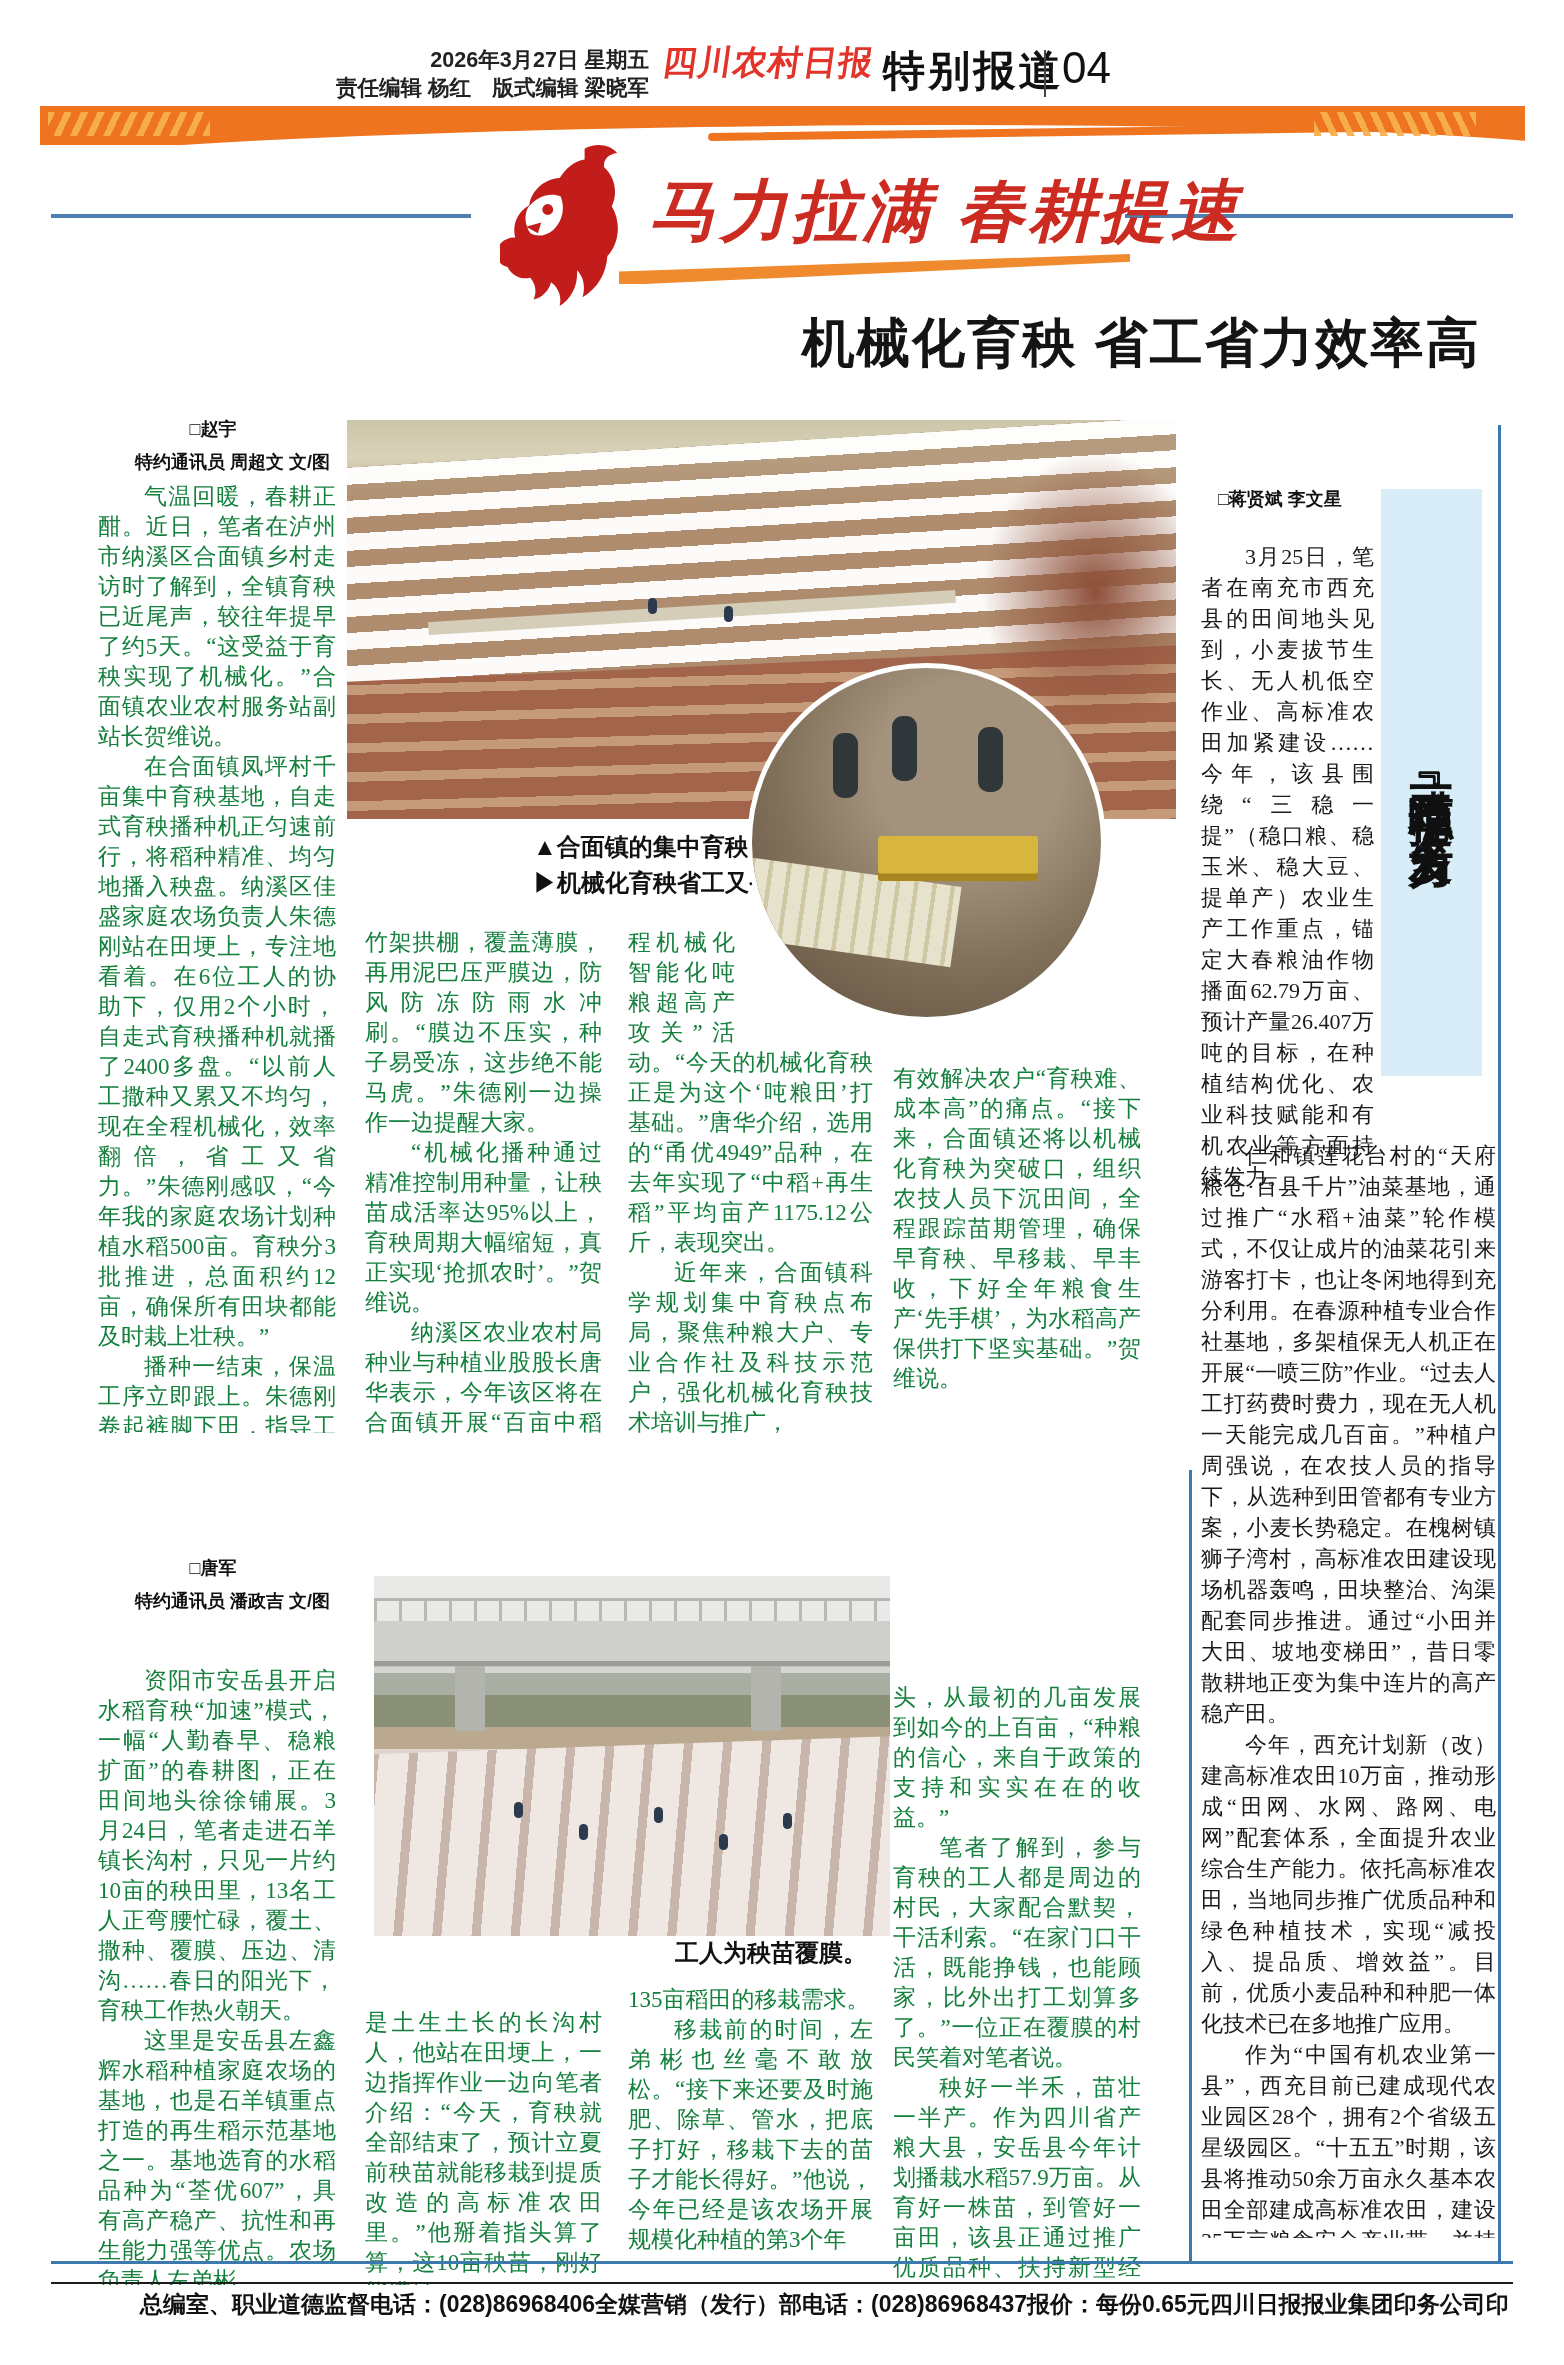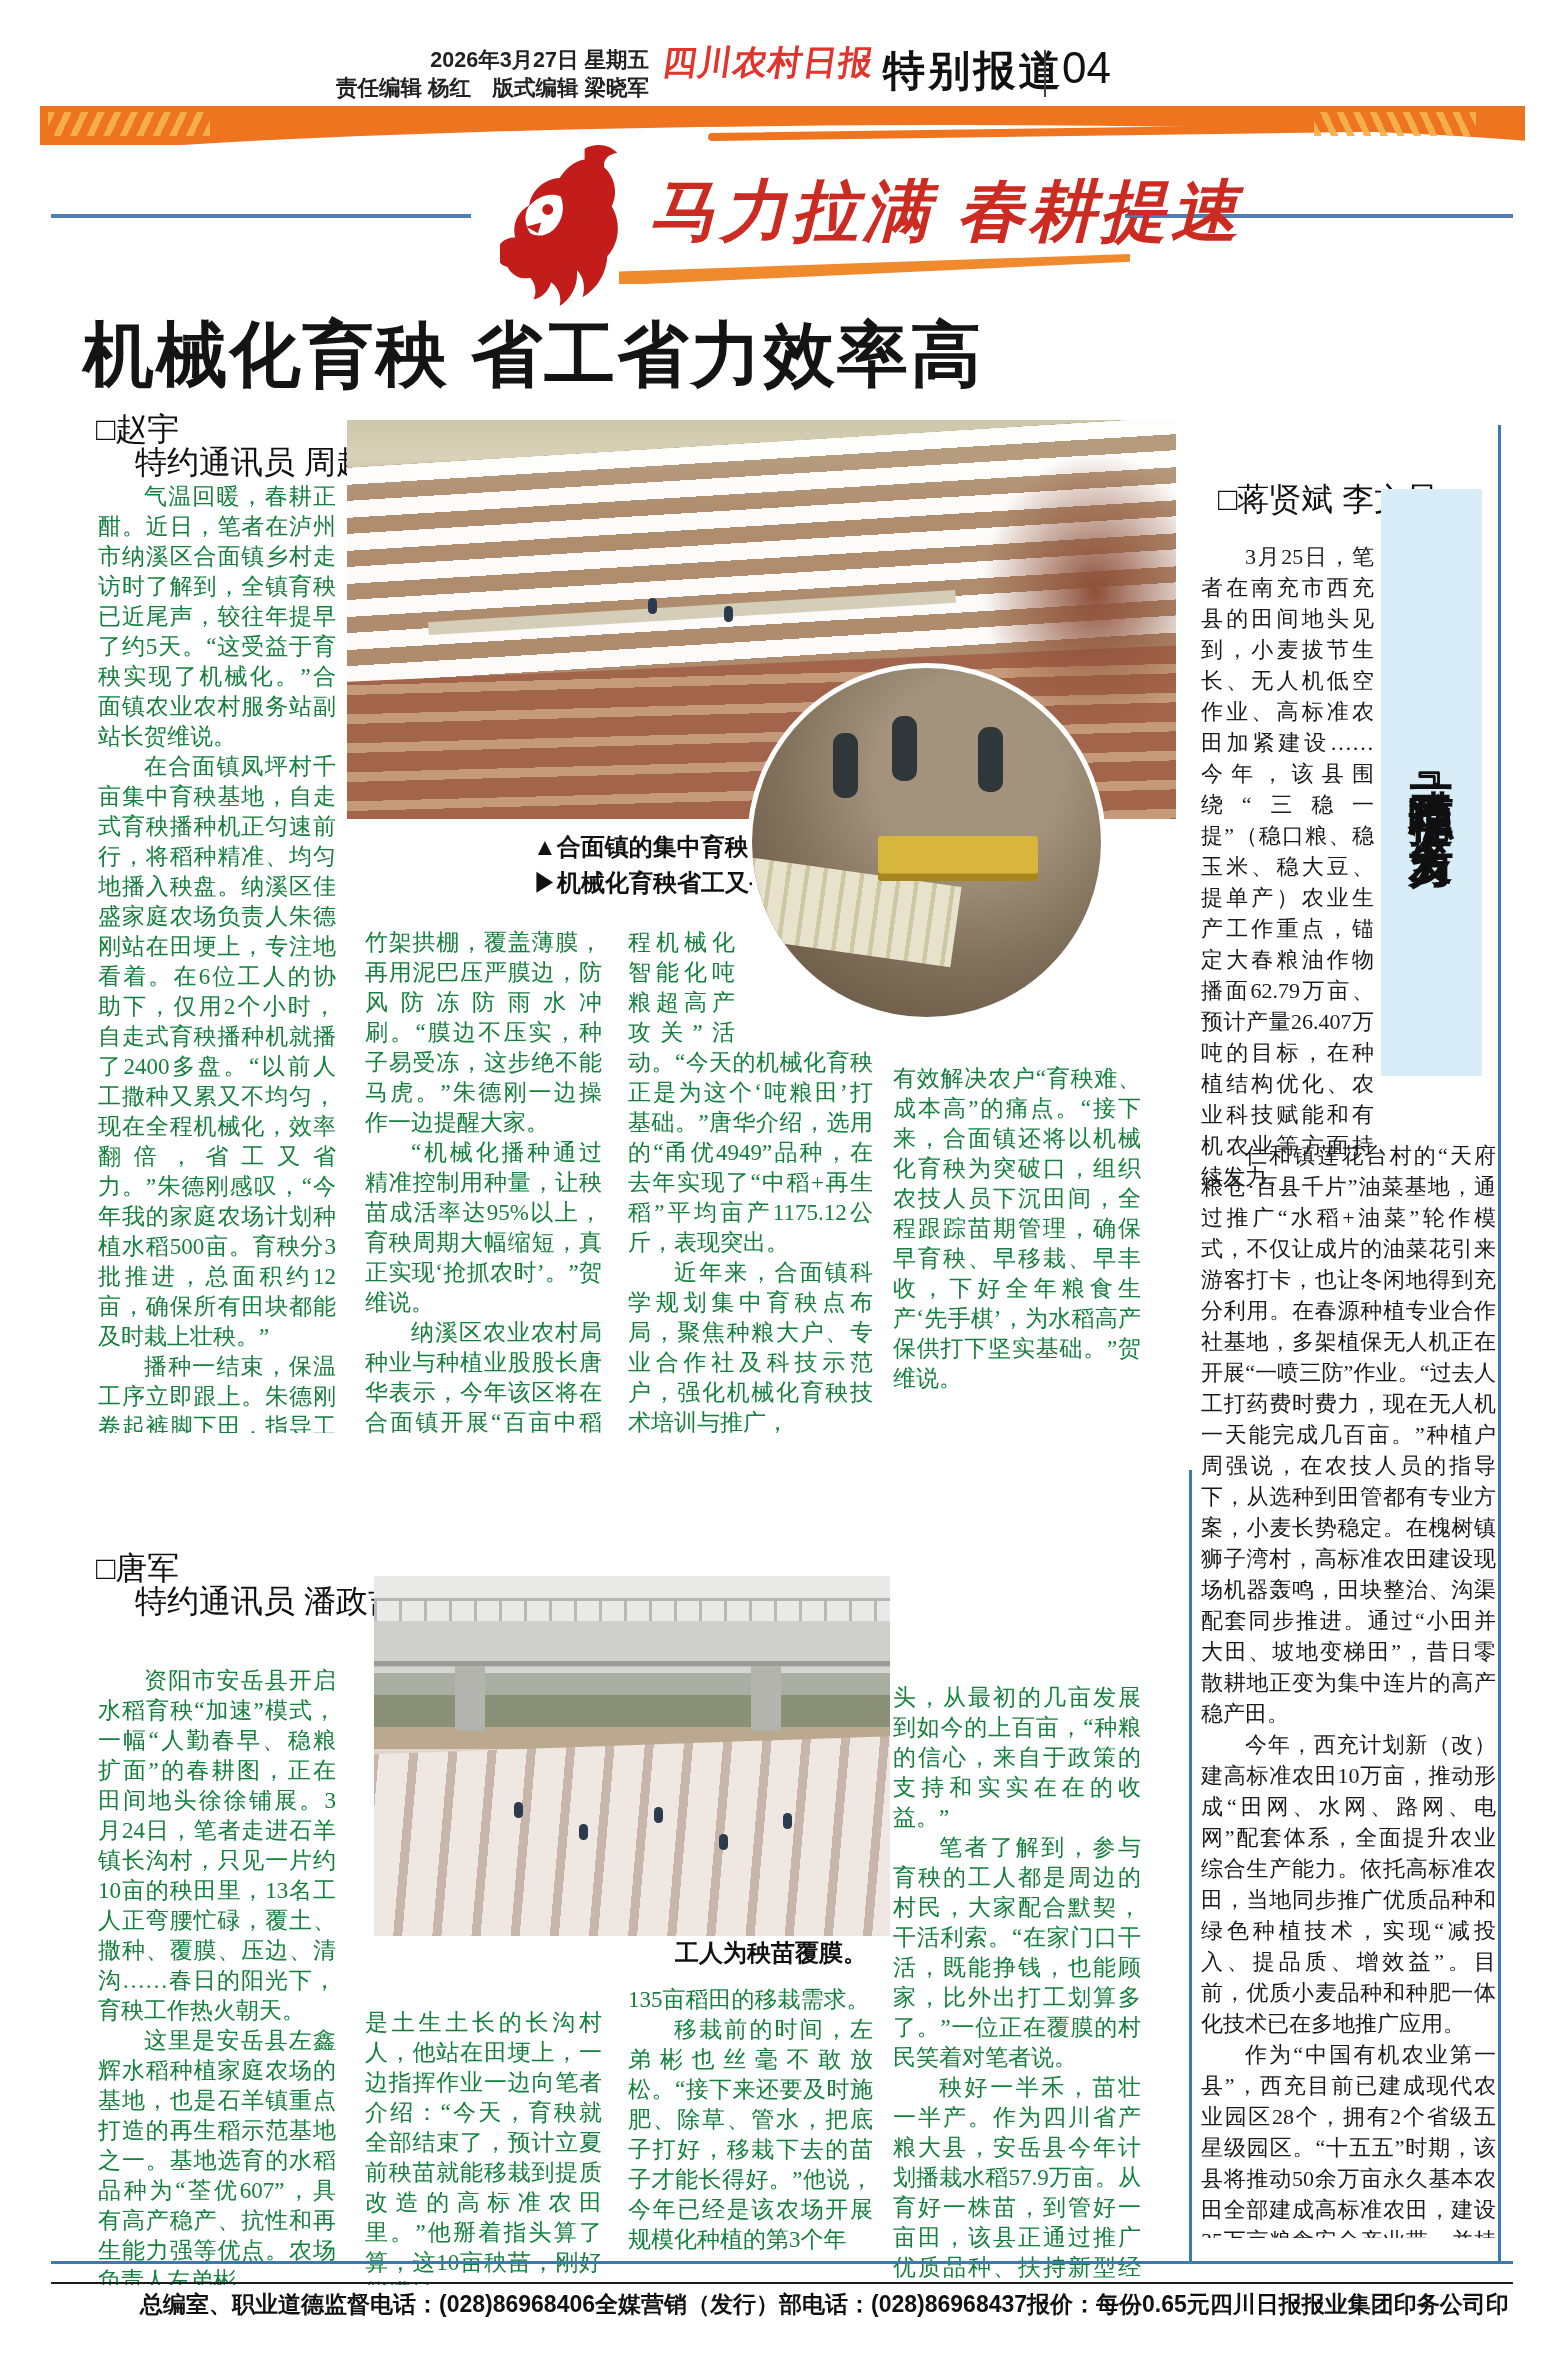--- a/index.html
+++ b/index.html
@@ -33,25 +33,25 @@
   .blue-rule{height:3.8px;background:#4e7fb0;top:214px;}
   .blue-rule.l{left:51px;width:420px;}
   .blue-rule.r{left:1125px;width:388px;}
   .horse{left:500px;top:141px;width:141px;height:176px;}
   .slogan{left:649px;top:166px;font-family:"Liberation Sans",sans-serif;font-weight:900;
           font-style:italic;font-size:67px;color:#cb2b20;letter-spacing:4.3px;white-space:nowrap;}
   .swoosh{left:619px;top:254px;width:511px;height:30px;background:#f08a2e;
           clip-path:polygon(0 58%,100% 0,100% 26%,5% 100%,0 100%);}
 
   
-  .h1-a1{left:83px;top:308px;width:1398px;text-align:left;font-family:"Liberation Sans",sans-serif;
-         font-weight:900;font-size:71px;letter-spacing:2.2px;color:#141414;white-space:nowrap;}
+  .h1-a1{left:83px;top:308px;width:1398px;text-align:right;font-family:"Liberation Sans",sans-serif;
+         font-weight:900;font-size:53px;letter-spacing:2.2px;color:#141414;white-space:nowrap;}
   .h1-a2{left:83px;top:1460px;width:1093px;text-align:center;font-family:"Liberation Sans",sans-serif;
          font-weight:900;font-size:65px;letter-spacing:1.1px;color:#141414;white-space:nowrap;}
-  .byline{font-family:"Liberation Sans",sans-serif;font-weight:400;font-size:32px;line-height:33px;color:#111;}
+  .byline{font-family:"Liberation Sans",sans-serif;font-weight:700;font-size:18px;line-height:33px;color:#111;text-align:center;}
   .byline .b2{padding-left:39px;}
   .by-a1{left:96px;top:413px;}
   .by-a2{left:96px;top:1552px;}
   .by-sb{left:1202px;top:483px;margin-left:16px;}
 
   
   .col{font-size:23px;line-height:30px;text-align:justify;color:#15803d;}
   .col p.para{margin:0;text-indent:2em;}
   .col p.cont{text-indent:0;}
   .c-a1-1{left:98px; top:482px; width:238px;height:951px;overflow:hidden;}

